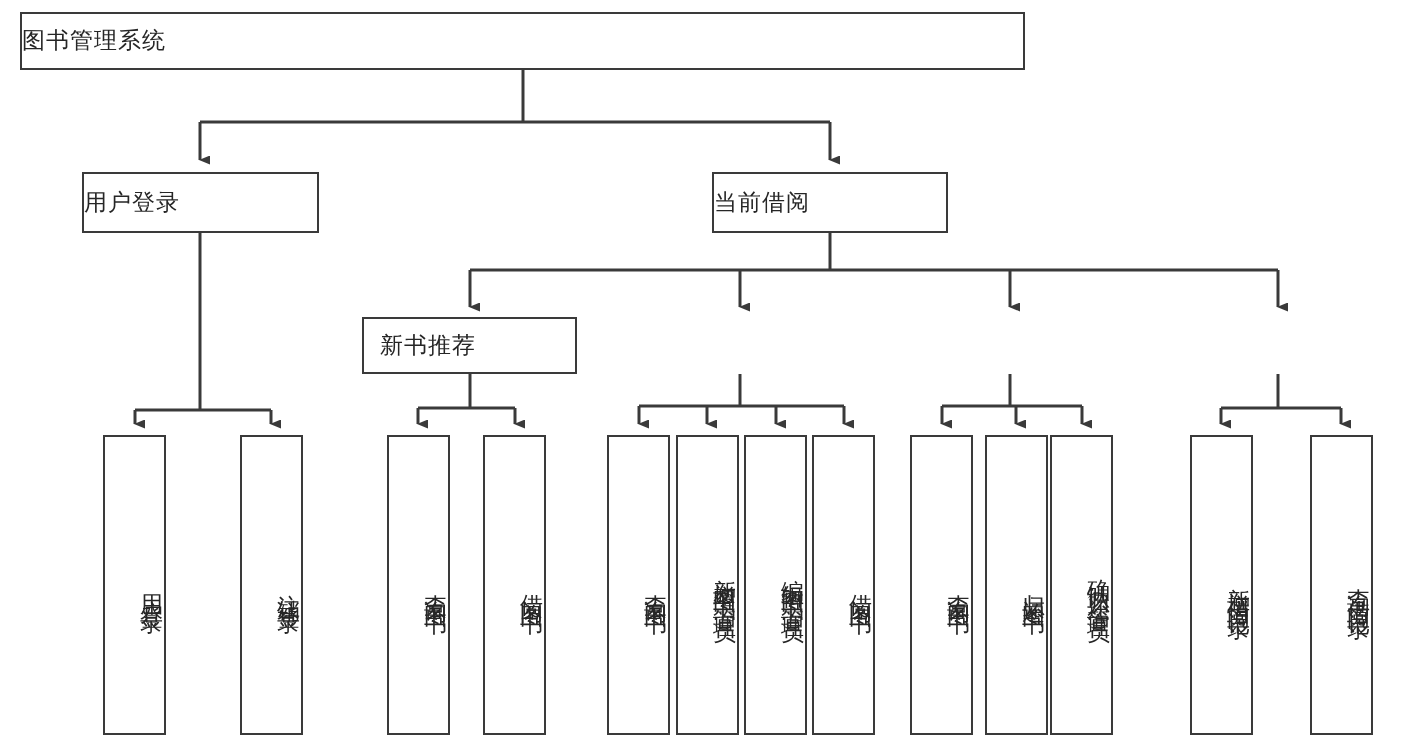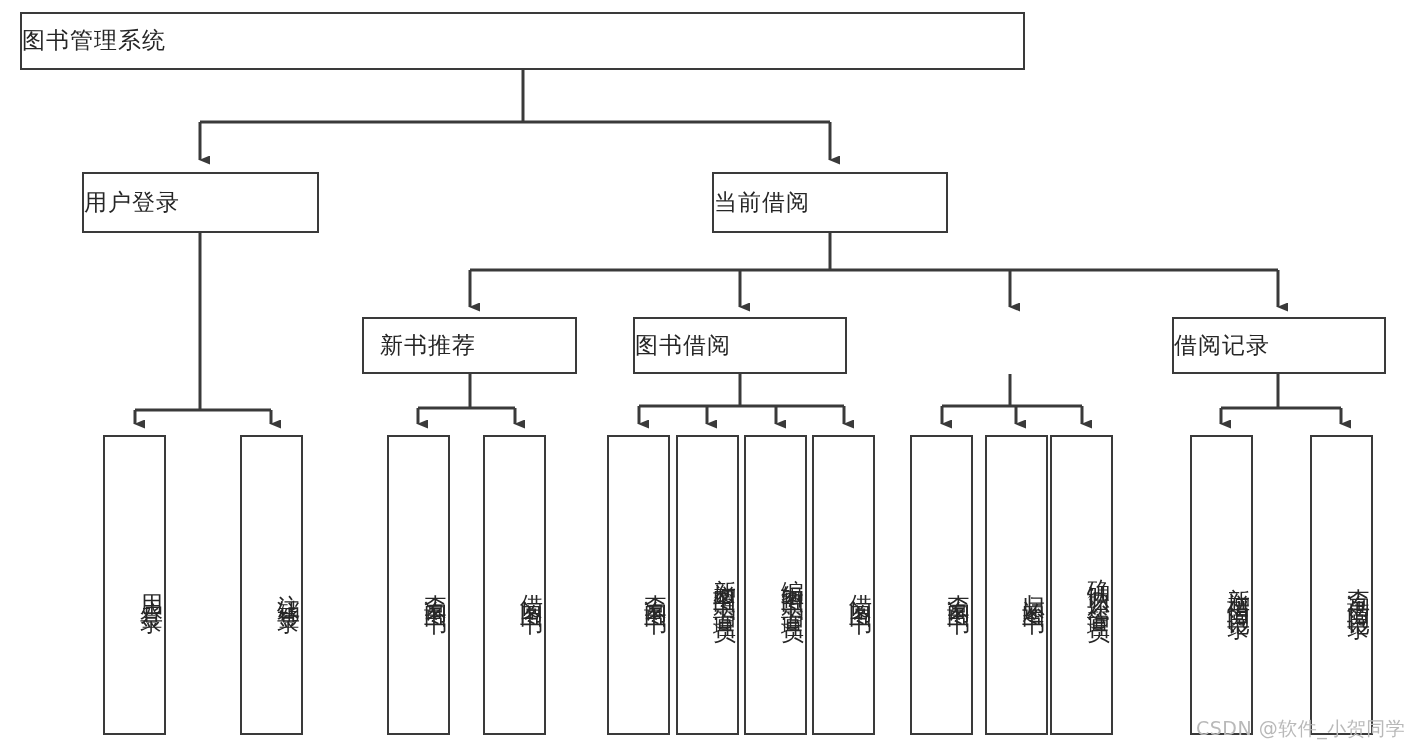--- a/index.html
+++ b/index.html
@@ -129,26 +129,20 @@
   <div class="node node-h" style="left:82px; top:172px; width:237px; height:61px;">
     <span>用户登录</span>
   </div>
   <div class="node node-h" style="left:712px; top:172px; width:236px; height:61px;">
     <span>当前借阅</span>
   </div>
 
   <div class="node node-h" style="left:362px; top:317px; width:215px; height:57px;padding-left:16px;">
     <span>新书推荐</span>
   </div>
-  <div class="node node-h" style="left:633px; top:317px; width:214px; height:57px;">
-    <span>图书借阅</span>
-  </div>
-  <div class="node node-h" style="left:1172px; top:317px; width:214px; height:57px;">
-    <span>借阅记录</span>
-  </div>
 
   <div class="node node-v" style="left:103px; top:435px; width:63px; height:300px;">
     <span class="vlabel">用户登录</span>
   </div>
   <div class="node node-v" style="left:240px; top:435px; width:63px; height:300px;">
     <span class="vlabel">注销登录</span>
   </div>
   <div class="node node-v" style="left:387px; top:435px; width:63px; height:300px;">
     <span class="vlabel">查询图书</span>
   </div>
@@ -176,15 +170,14 @@
   <div class="node node-v" style="left:1050px; top:435px; width:63px; height:300px;">
     <span class="vlabel">确认归还（管理员）</span>
   </div>
   <div class="node node-v" style="left:1190px; top:435px; width:63px; height:300px;">
     <span class="vlabel">新增借阅记录</span>
   </div>
   <div class="node node-v" style="left:1310px; top:435px; width:63px; height:300px;">
     <span class="vlabel">查询借阅记录</span>
   </div>
 
-  <div class="watermark" style="left:1196px; top:716px;">CSDN @软件_小贺同学</div>
 
 </div>
 
 </body></html>

